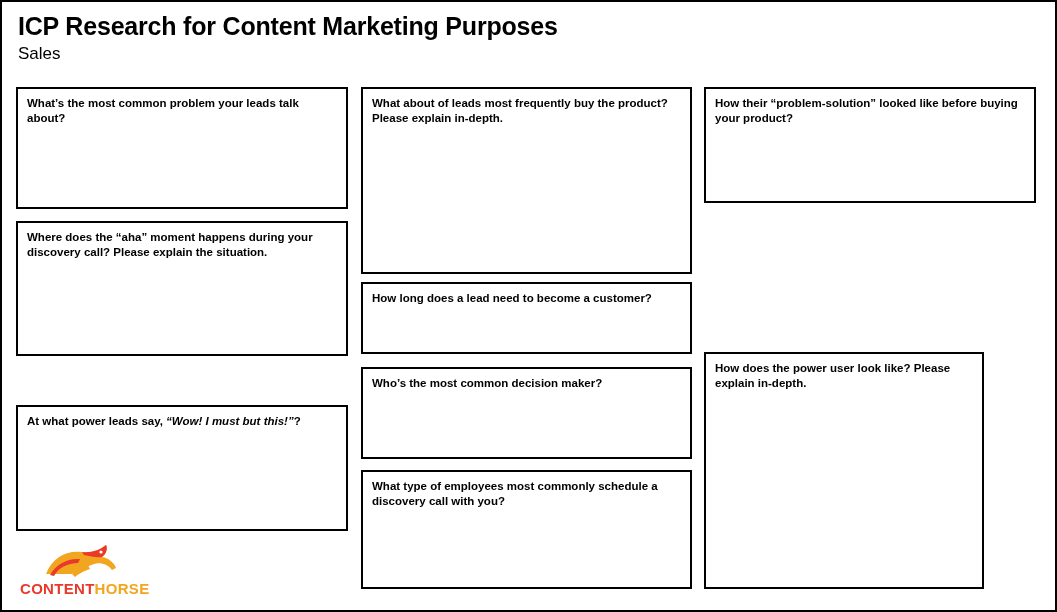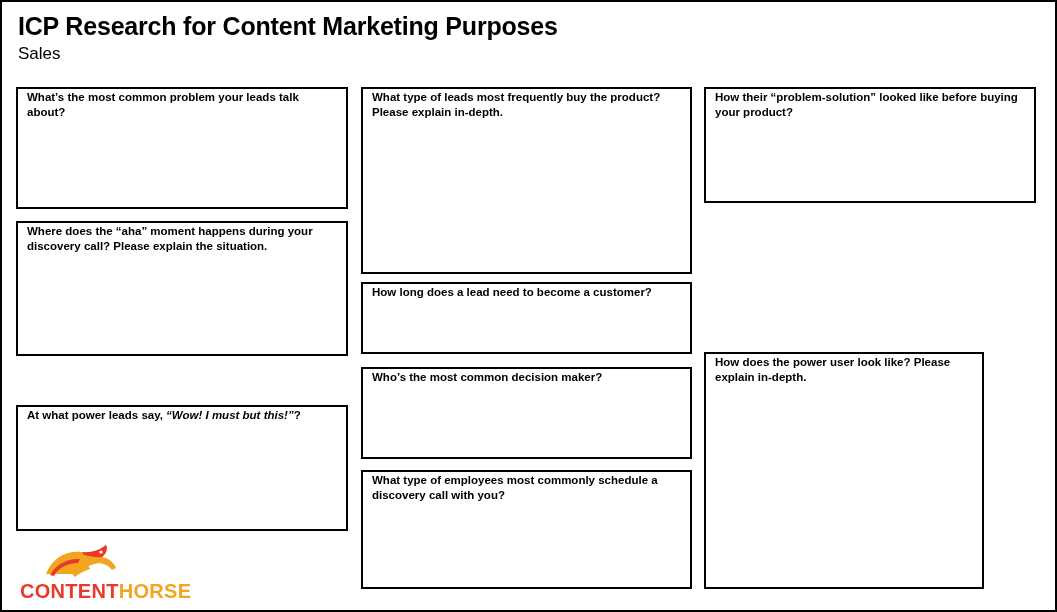--- a/index.html
+++ b/index.html
@@ -39,21 +39,21 @@
     margin-top: 3px;
   }
   .box {
     position: absolute;
     box-sizing: border-box;
     border: 2px solid #000000;
     background: #ffffff;
   }
   .box .q {
     display: block;
-    padding: 1px 9px 0 9px;
+    padding: 7px 9px 0 9px;
     font-size: 11.5px;
     line-height: 1.28;
     font-weight: 600;
   }
   .box .q em {
     font-style: italic;
   }
   
   #b1 { left: 14px;  top: 85px;  width: 332px; height: 122px; }
   #b2 { left: 14px;  top: 219px; width: 332px; height: 135px; }
@@ -79,21 +79,21 @@
     position: absolute;
     left: 22px;
     top: 0px;
     width: 92px;
     height: 40px;
   }
   .logo-text {
     position: absolute;
     left: 0px;
     top: 40px;
-    font-size: 20px;
+    font-size: 15px;
     font-weight: bold;
     letter-spacing: 0.3px;
     white-space: nowrap;
     text-align: center;
   }
   .logo-text .t1 { color: #e8392a; }
   .logo-text .t2 { color: #f2a51e; }
 </style>
 </head>
 <body>
@@ -109,21 +109,21 @@
     <span class="q">What’s the most common problem your leads talk about?</span>
   </div>
   <div class="box" id="b2">
     <span class="q">Where does the “aha” moment happens during your discovery call? Please explain the situation.</span>
   </div>
   <div class="box" id="b3">
     <span class="q"><span>At what power leads say, </span><em>“Wow! I must but this!”</em><span>?</span></span>
   </div>
 
   <div class="box" id="b4">
-    <span class="q">What type of leads most frequently buy the product? Please explain in-depth.</span>
+    <span class="q">What about of leads most frequently buy the product? Please explain in-depth.</span>
   </div>
   <div class="box" id="b5">
     <span class="q">How long does a lead need to become a customer?</span>
   </div>
   <div class="box" id="b6">
     <span class="q">Who’s the most common decision maker?</span>
   </div>
   <div class="box" id="b7">
     <span class="q">What type of employees most commonly schedule a discovery call with you?</span>
   </div>

